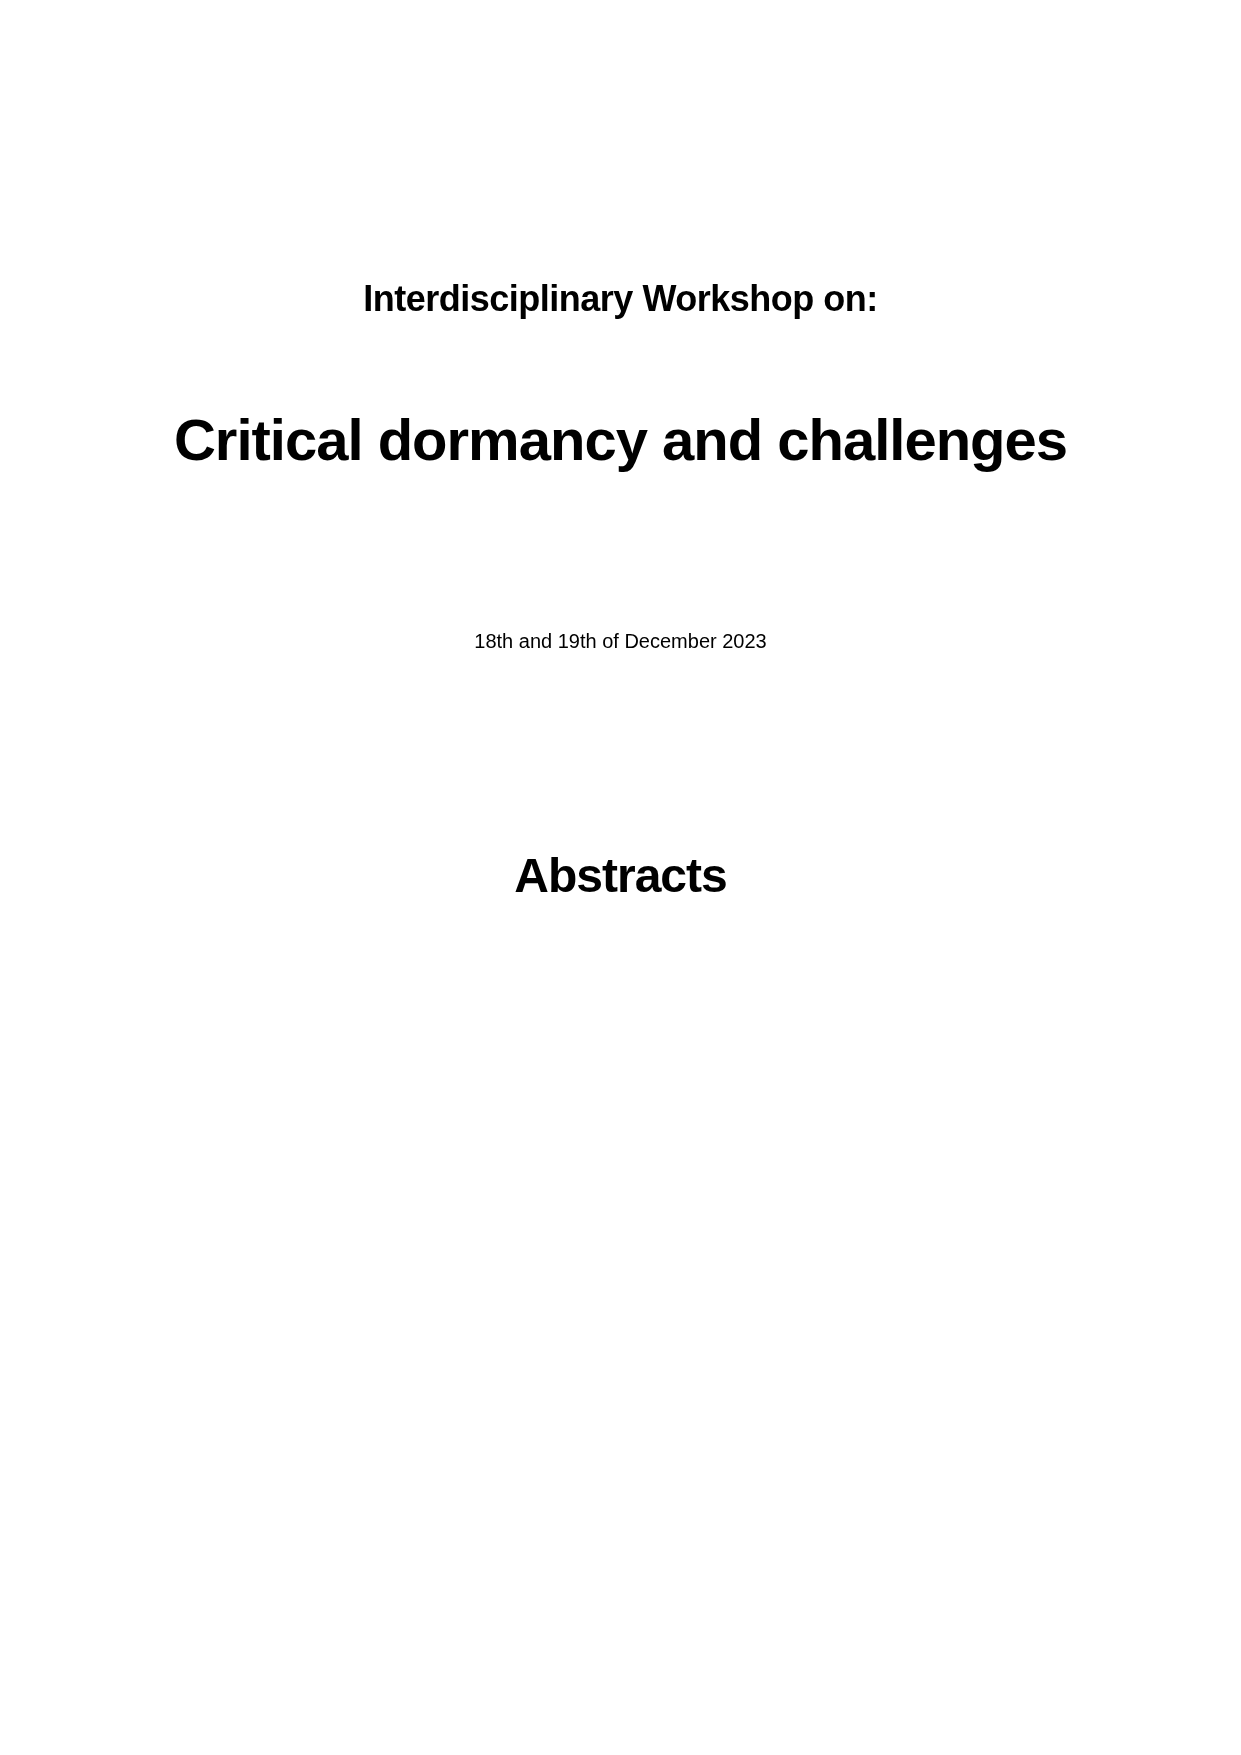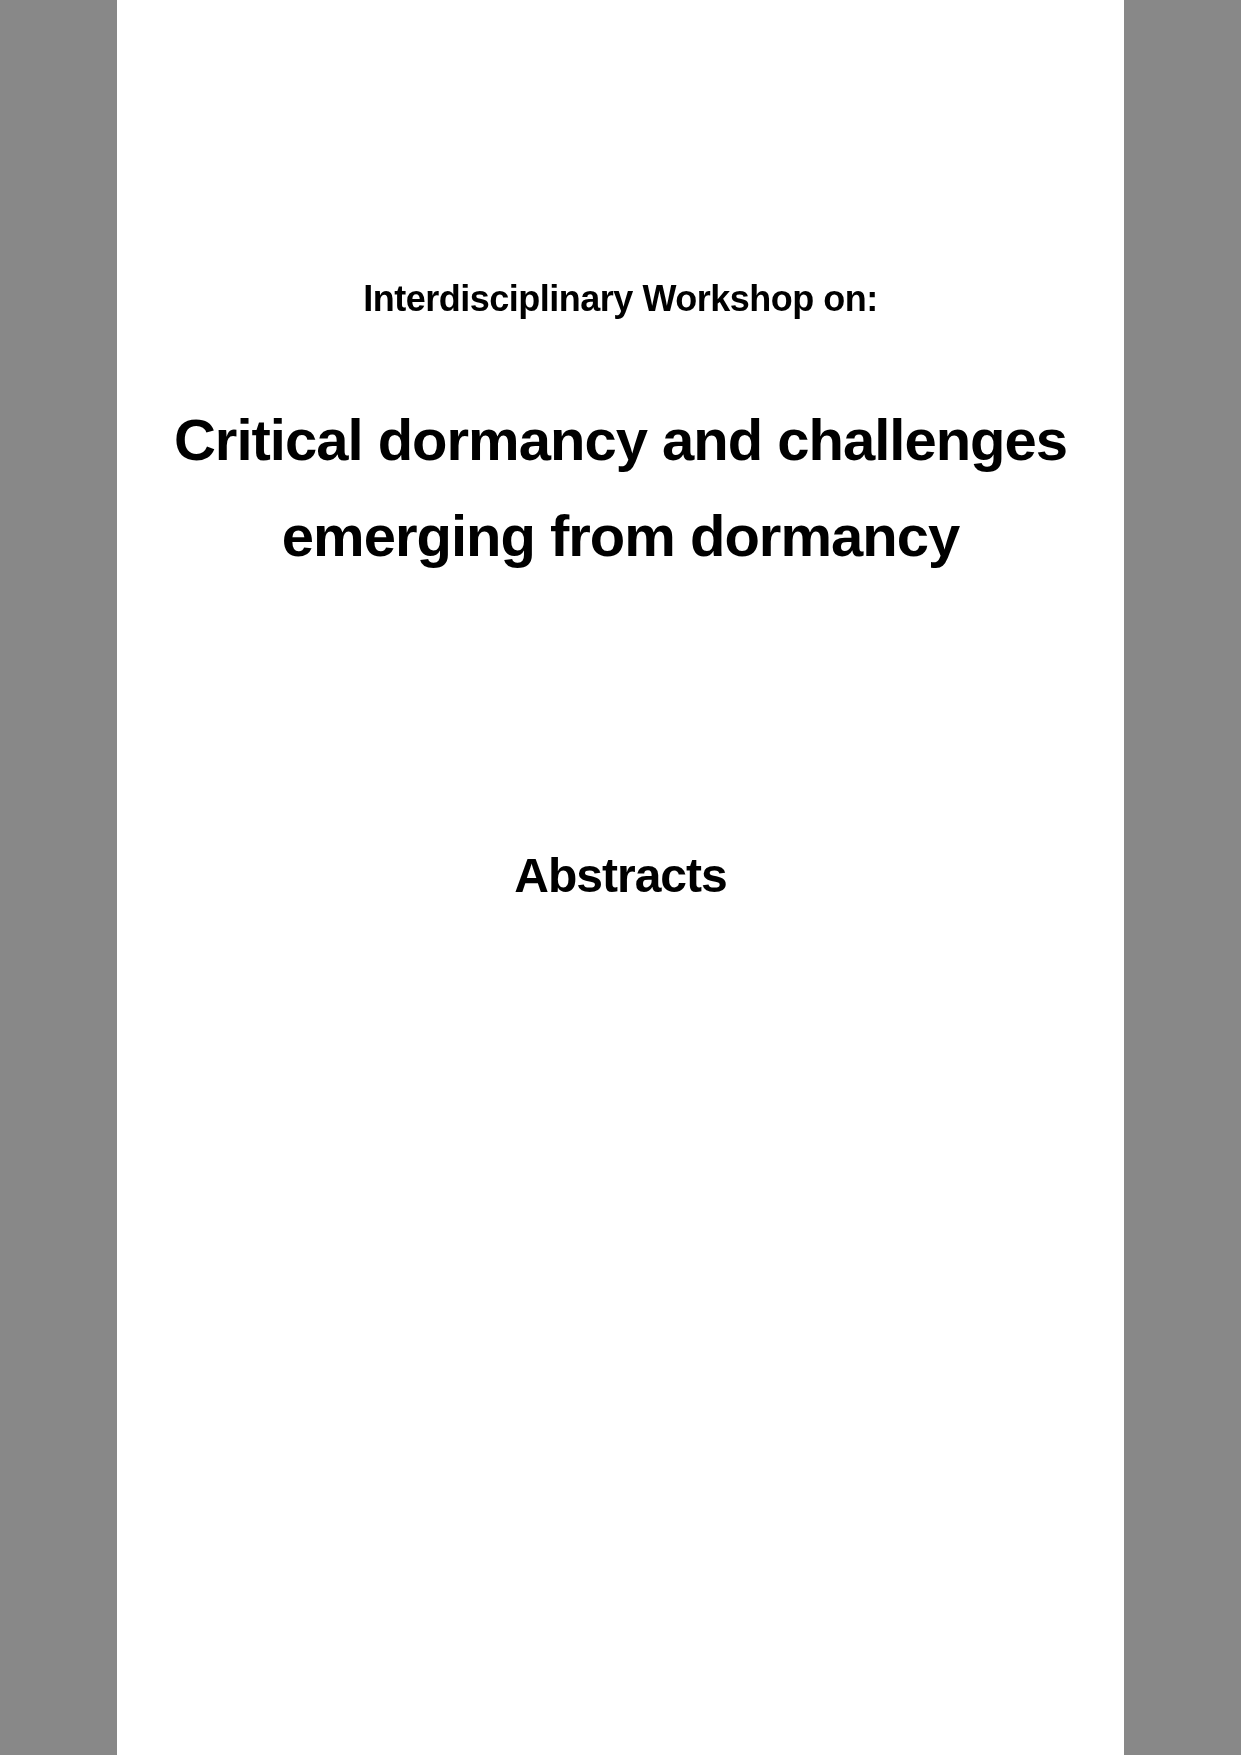--- a/index.html
+++ b/index.html
@@ -2,21 +2,21 @@
 <html><head>
   <meta charset="utf-8">
   <style>
     * { margin: 0; padding: 0; box-sizing: border-box; }
     html, body {
       background: #888;
       font-family: "Liberation Sans", sans-serif;
     }
     .page {
       position: relative;
-      width: 1007px;
+      width: 1241px;
       height: 1755px;
       margin: 0 auto;
       background: #ffffff;
       color: #000000;
       overflow: hidden;
     }
     .kicker {
       position: absolute;
       top: 278px;
       left: 0;
@@ -62,19 +62,19 @@
   </style>
 </head>
 <body>
 
 <div class="page">
 
   <div class="kicker">Interdisciplinary Workshop on:</div>
 
   <h1 class="main-title">
     <span class="line">Critical dormancy and challenges</span>
-    <span class="line">emerging from dormancy</span>
   </h1>
 
+  <div class="date-line">18th and 19th of December 2023</div>
 
   <h2 class="section-heading">Abstracts</h2>
 
 </div>
 
 </body></html>

